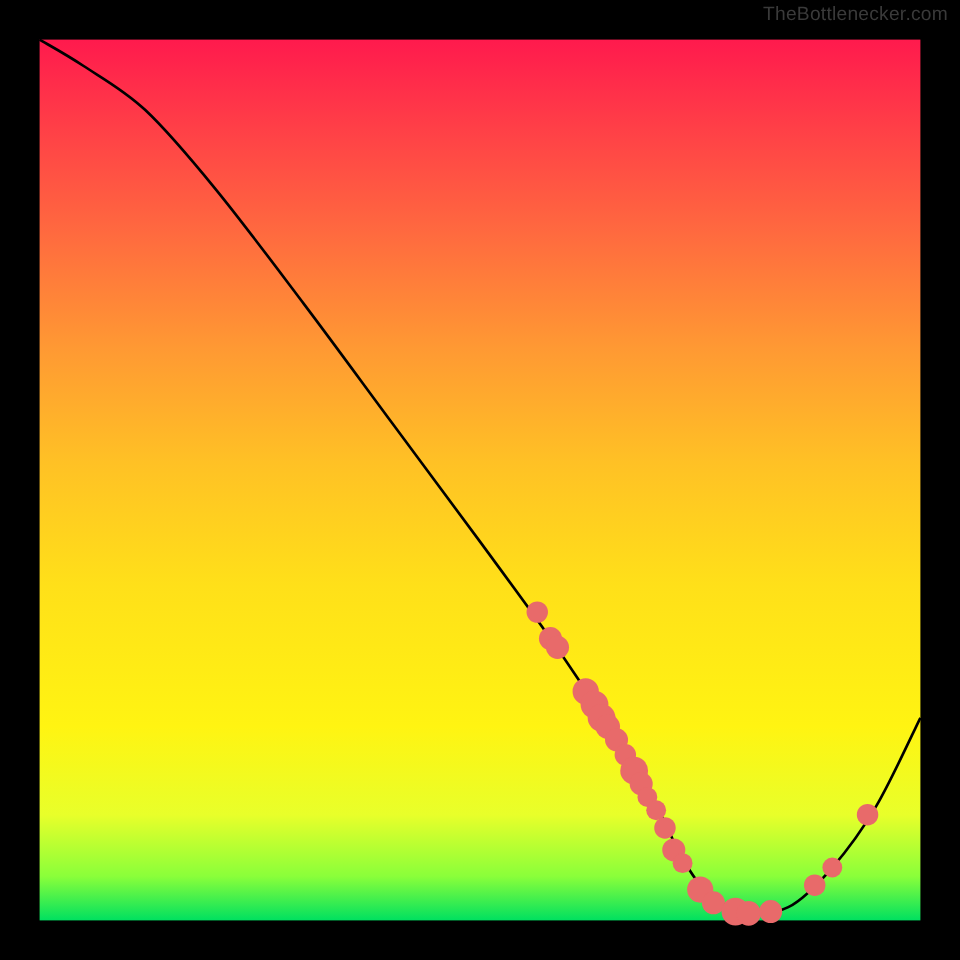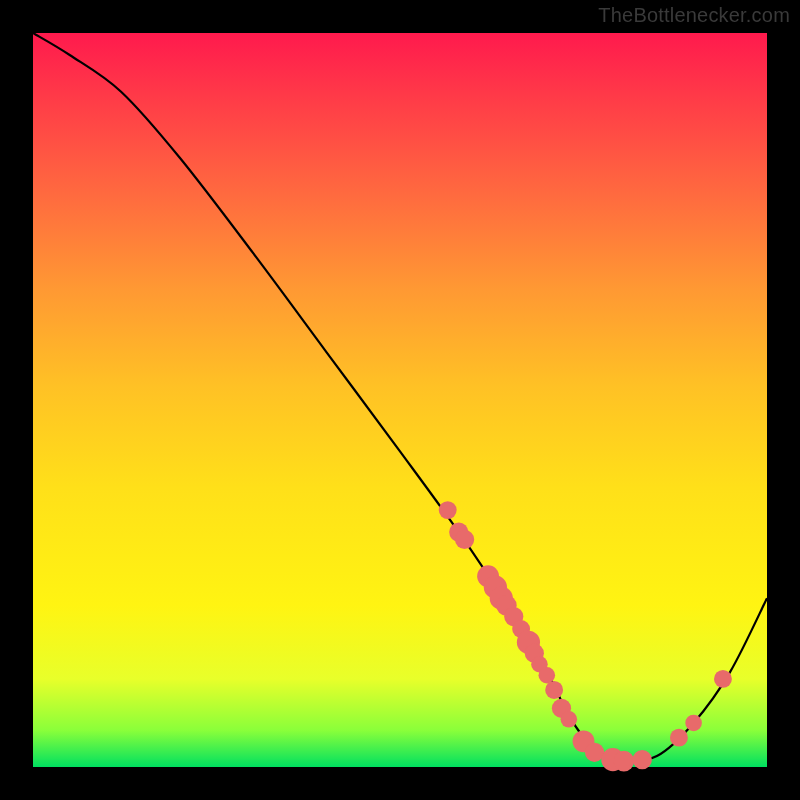--- a/index.html
+++ b/index.html
@@ -28,21 +28,21 @@
       #e8ff2a 88%,
       #8aff3a 95%,
       #00e060 100%
     );
   }
   .watermark {
     position: absolute;
     top: 4px;
     right: 10px;
     color: #3a3a3a;
-    font-size: 20px;
+    font-size: 16px;
     letter-spacing: 0.2px;
     font-weight: 500;
     user-select: none;
   }
   svg.curve {
     position: absolute;
     left: 0;
     top: 0;
     width: 734px;
     height: 734px;

